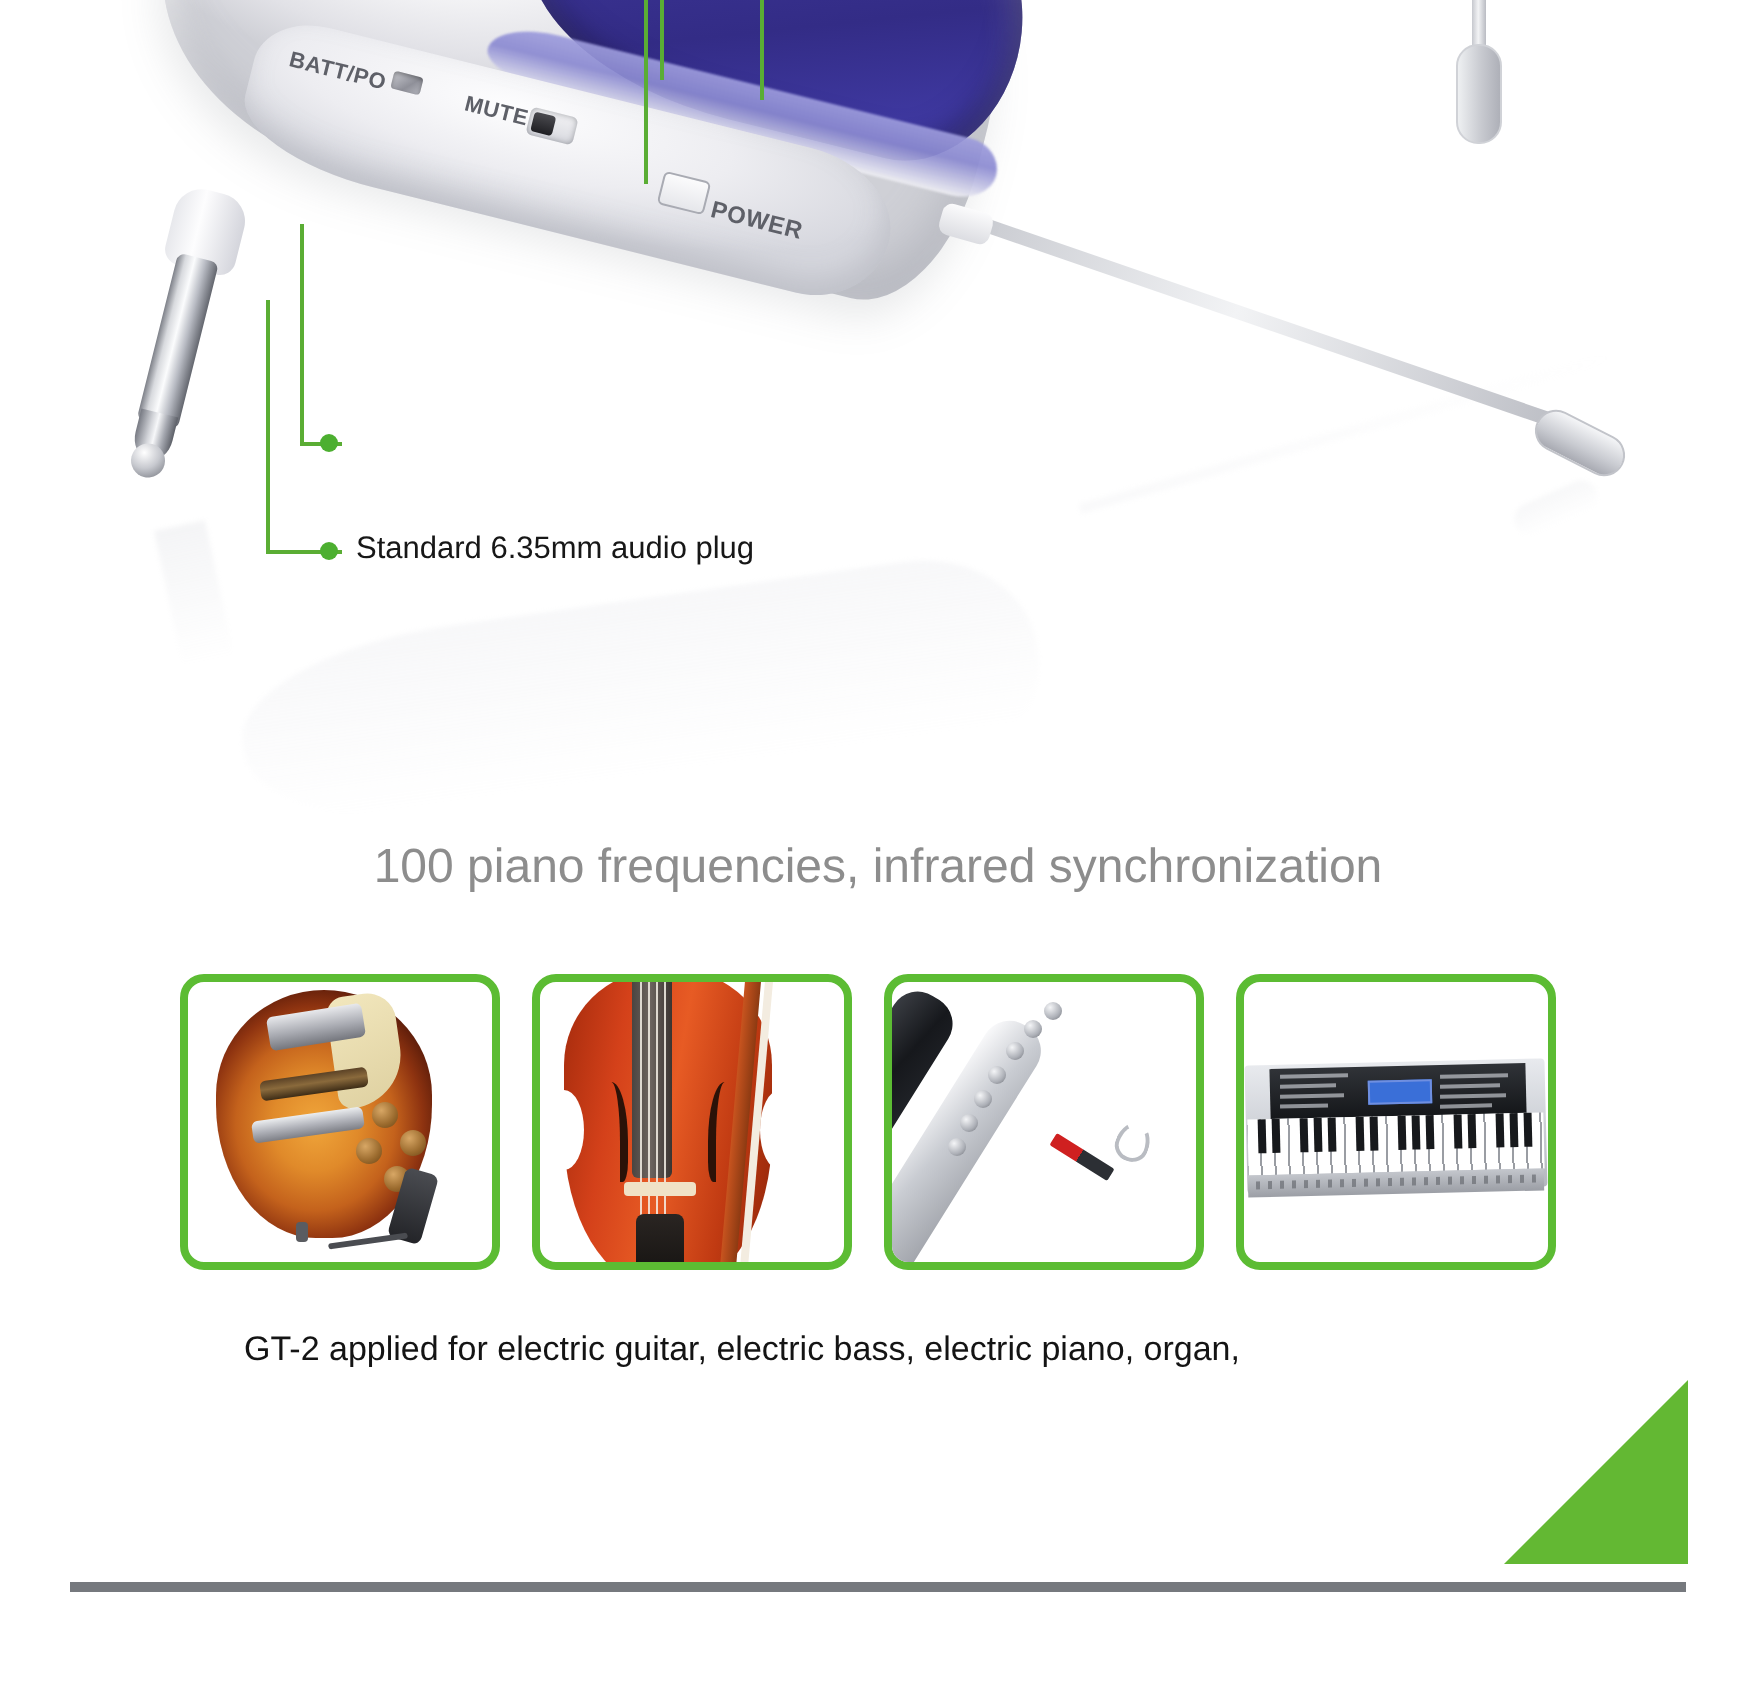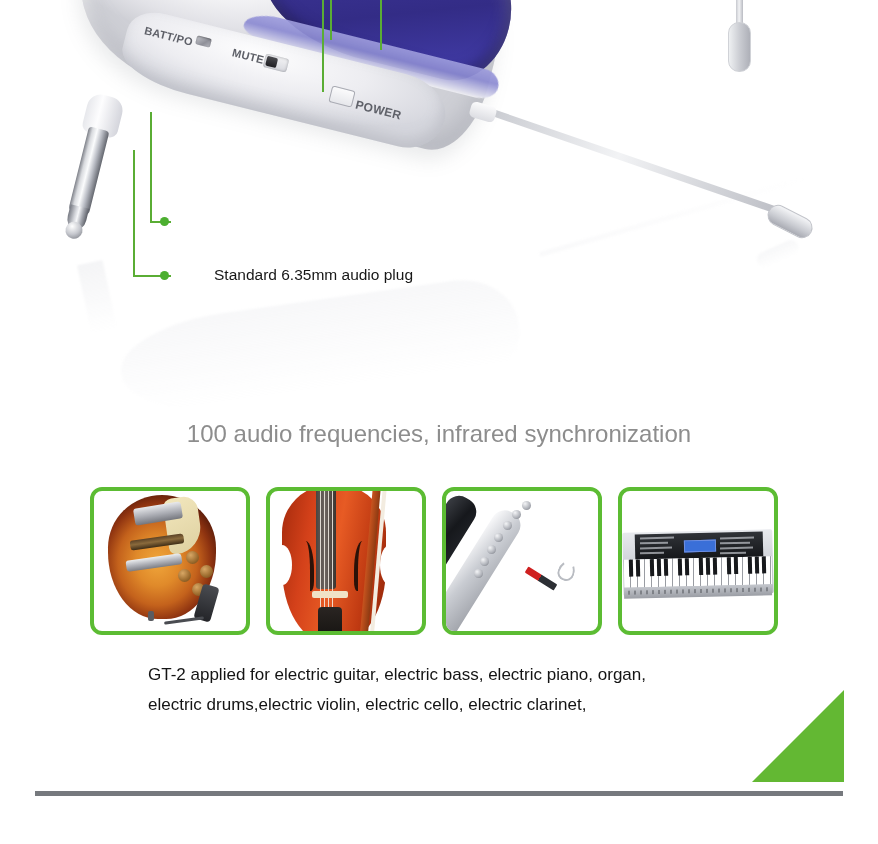--- a/index.html
+++ b/index.html
@@ -268,21 +268,21 @@
 
   .callout {
     position: absolute;
     font-size: 15.5px;
     line-height: 19px;
     color: #171717;
     font-family: "Liberation Sans", sans-serif;
     white-space: pre-line;
   }
   #callout-angle { left: 178px; top: 210px; width: 520px; }
-  #callout-plug  { left: 178px; top: 265px; width: 420px; margin-left: 36px; }
+  #callout-plug  { left: 178px; top: 265px; width: 420px; }
 
   
   #preset-heading {
     position: absolute;
     left: 0; top: 420px;
     width: 878px;
     text-align: center;
     font-size: 24px;
     color: #8d8d8d;
     font-family: "Liberation Sans", sans-serif;
@@ -567,21 +567,21 @@
     left: 4px; top: 3px;
     right: 4px; height: 4px;
     background: repeating-linear-gradient(90deg,
       #6e7177 0px, #6e7177 2px, transparent 2px, transparent 6px);
     opacity: .75;
   }
 
   
   #description {
     position: absolute;
-    left: 148px; top: 660px;
+    left: 122px; top: 660px;
     width: 660px;
     font-size: 17px;
     line-height: 30px;
     color: #141414;
     font-family: "Liberation Sans", sans-serif;
   }
   #description div { white-space: nowrap; }
 
   
   #green-triangle {
@@ -647,21 +647,21 @@
   <div class="leader leader-h" id="lead-plug-h"></div>
   <div class="dot" id="dot-plug"></div>
 
   <div class="leader leader-v" id="lead-std-v"></div>
   <div class="leader leader-h" id="lead-std-h"></div>
   <div class="dot" id="dot-std"></div>
 
   <div class="callout" id="callout-plug">Standard 6.35mm audio plug</div>
 </div>
 
-<div id="preset-heading">100 audio frequencies, infrared synchronization</div>
+<div id="preset-heading">100 piano frequencies, infrared synchronization</div>
 
 <div id="thumb-row">
 
   <div class="thumb">
     <div class="thumb-art">
       <div class="g-body"></div>
       <div class="g-pickguard"></div>
       <div class="g-hum"></div>
       <div class="g-bridge"></div>
       <div class="g-tail"></div>
@@ -741,17 +741,16 @@
         <div class="k-bk" style="left:131px;"></div>
         <div class="k-bk" style="left:138px;"></div>
       </div>
       <div class="k-bottom"></div>
     </div>
   </div>
 </div>
 
 <div id="description">
   <div>GT-2 applied for electric guitar, electric bass, electric piano, organ,</div>
-  <div>electric drums,electric violin, electric cello, electric clarinet,</div>
 </div>
 
 <div id="green-triangle"></div>
 <div id="bottom-divider"></div>
 
 </body></html>

